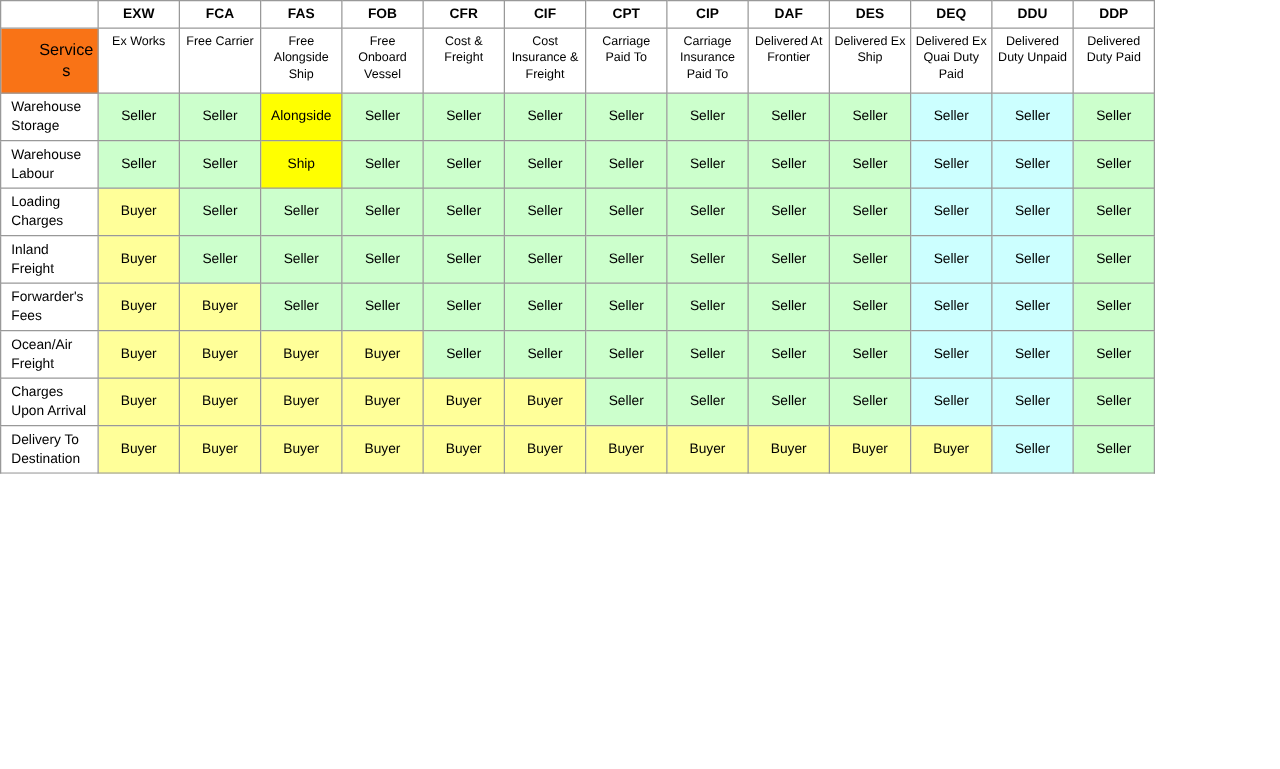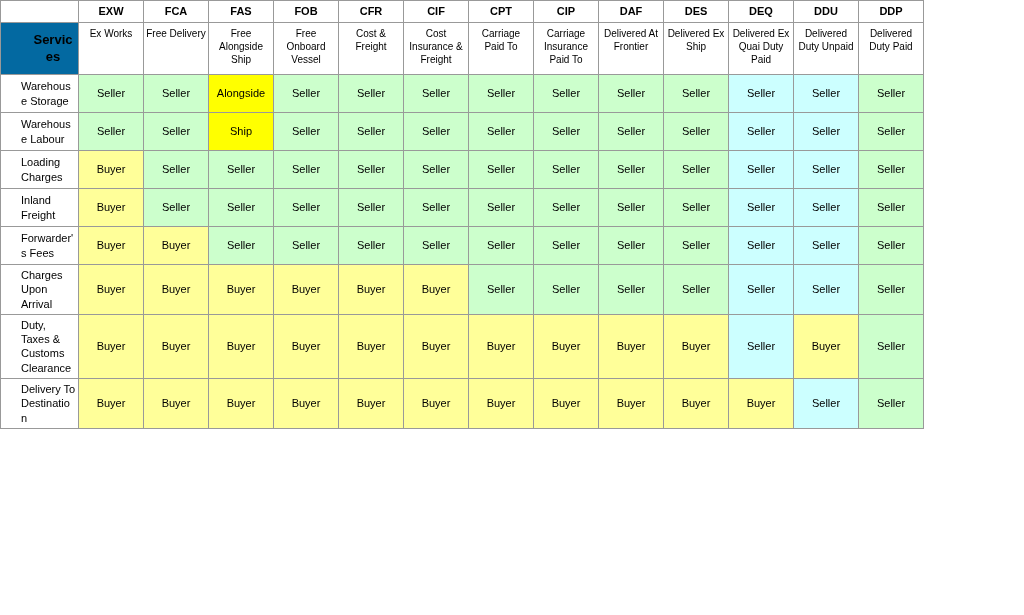--- a/index.html
+++ b/index.html
@@ -52,35 +52,35 @@
     }
     
     .subheader-row td {
       background: #fff;
       font-size: 10px;
       height: 52px;
       vertical-align: top;
       padding-top: 4px;
     }
     .subheader-row td.services-label {
-      background: #0369a1;
-      font-weight: bold;
+      background: #f97316;
+      font-weight: normal;
       font-size: 13px;
       vertical-align: middle;
       padding-left: 29px;
     }
 
     
     .data-row td {
       height: 38px;
       font-size: 11px;
     }
     .data-row td.service-name {
       text-align: left;
-      padding-left: 20px;
+      padding-left: 8px;
       font-size: 11px;
       background: #fff;
     }
 
     
     .bg-yellow { background-color: #FFFF00; text-align: center; }
     .bg-light-yellow { background-color: #FFFF99; }
     .bg-light-green { background-color: #CCFFCC; }
     .bg-light-cyan { background-color: #CCFFFF; }
 
@@ -120,21 +120,21 @@
         <th>CIP</th>
         <th>DAF</th>
         <th>DES</th>
         <th>DEQ</th>
         <th>DDU</th>
         <th>DDP</th>
       </tr>
       <tr class="subheader-row">
         <td class="services-label">Services</td>
         <td>Ex Works</td>
-        <td>Free Delivery</td>
+        <td>Free Carrier</td>
         <td>Free Alongside Ship</td>
         <td>Free Onboard Vessel</td>
         <td>Cost &amp; Freight</td>
         <td>Cost Insurance &amp; Freight</td>
         <td>Carriage Paid To</td>
         <td>Carriage Insurance Paid To</td>
         <td>Delivered At Frontier</td>
         <td>Delivered Ex Ship</td>
         <td>Delivered Ex Quai Duty Paid</td>
         <td>Delivered Duty Unpaid</td>
@@ -216,49 +216,49 @@
           <td class="bg-light-green">Seller</td>
           <td class="bg-light-green">Seller</td>
           <td class="bg-light-green">Seller</td>
           <td class="bg-light-green">Seller</td>
           <td class="bg-light-green">Seller</td>
           <td class="bg-light-cyan">Seller</td>
           <td class="bg-light-cyan">Seller</td>
           <td class="bg-light-green">Seller</td>
         </tr>
         <tr class="data-row">
+          <td class="service-name">Ocean/Air Freight</td>
+          <td class="bg-light-yellow">Buyer</td>
+          <td class="bg-light-yellow">Buyer</td>
+          <td class="bg-light-yellow">Buyer</td>
+          <td class="bg-light-yellow">Buyer</td>
+          <td class="bg-light-green">Seller</td>
+          <td class="bg-light-green">Seller</td>
+          <td class="bg-light-green">Seller</td>
+          <td class="bg-light-green">Seller</td>
+          <td class="bg-light-green">Seller</td>
+          <td class="bg-light-green">Seller</td>
+          <td class="bg-light-cyan">Seller</td>
+          <td class="bg-light-cyan">Seller</td>
+          <td class="bg-light-green">Seller</td>
+        </tr>
+        <tr class="data-row">
           <td class="service-name">Charges Upon Arrival</td>
           <td class="bg-light-yellow">Buyer</td>
           <td class="bg-light-yellow">Buyer</td>
           <td class="bg-light-yellow">Buyer</td>
           <td class="bg-light-yellow">Buyer</td>
           <td class="bg-light-yellow">Buyer</td>
           <td class="bg-light-yellow">Buyer</td>
           <td class="bg-light-green">Seller</td>
           <td class="bg-light-green">Seller</td>
           <td class="bg-light-green">Seller</td>
           <td class="bg-light-green">Seller</td>
           <td class="bg-light-cyan">Seller</td>
           <td class="bg-light-cyan">Seller</td>
-          <td class="bg-light-green">Seller</td>
-        </tr>
-        <tr class="data-row">
-          <td class="service-name">Duty, Taxes &amp; Customs Clearance</td>
-          <td class="bg-light-yellow">Buyer</td>
-          <td class="bg-light-yellow">Buyer</td>
-          <td class="bg-light-yellow">Buyer</td>
-          <td class="bg-light-yellow">Buyer</td>
-          <td class="bg-light-yellow">Buyer</td>
-          <td class="bg-light-yellow">Buyer</td>
-          <td class="bg-light-yellow">Buyer</td>
-          <td class="bg-light-yellow">Buyer</td>
-          <td class="bg-light-yellow">Buyer</td>
-          <td class="bg-light-yellow">Buyer</td>
-          <td class="bg-light-cyan">Seller</td>
-          <td class="bg-light-yellow">Buyer</td>
           <td class="bg-light-green">Seller</td>
         </tr>
         <tr class="data-row">
           <td class="service-name">Delivery To Destination</td>
           <td class="bg-light-yellow">Buyer</td>
           <td class="bg-light-yellow">Buyer</td>
           <td class="bg-light-yellow">Buyer</td>
           <td class="bg-light-yellow">Buyer</td>
           <td class="bg-light-yellow">Buyer</td>
           <td class="bg-light-yellow">Buyer</td>

